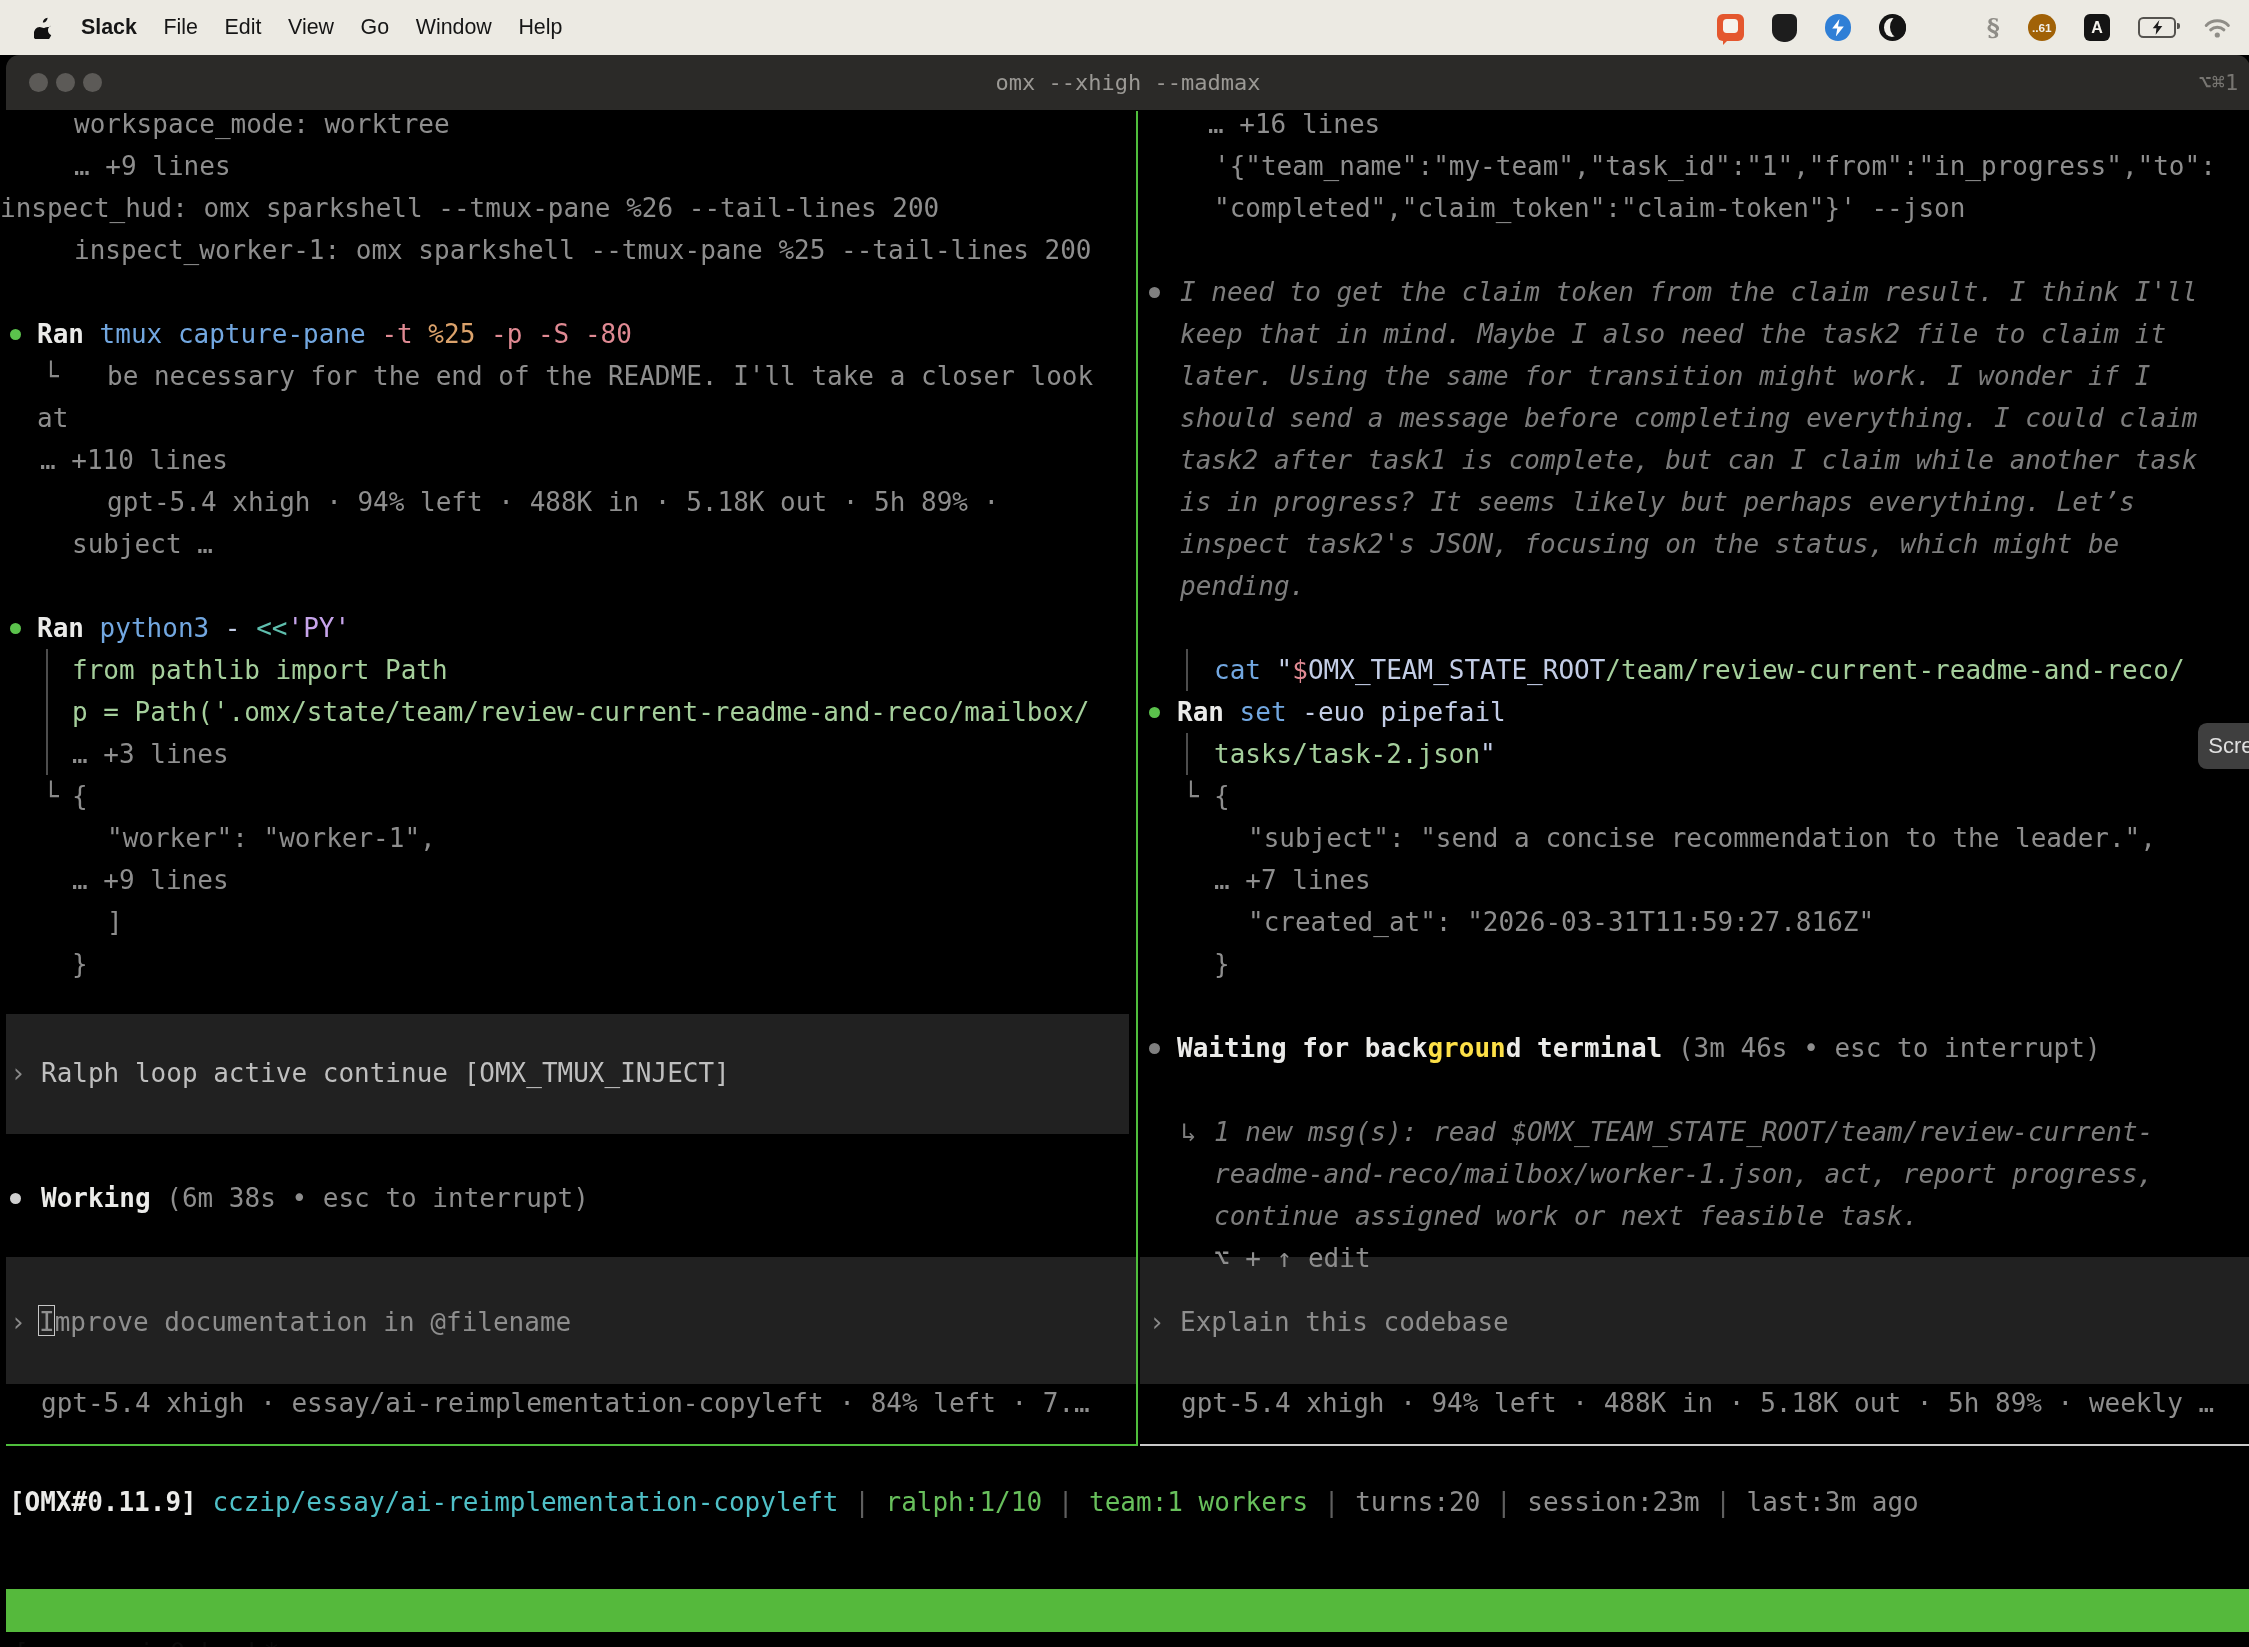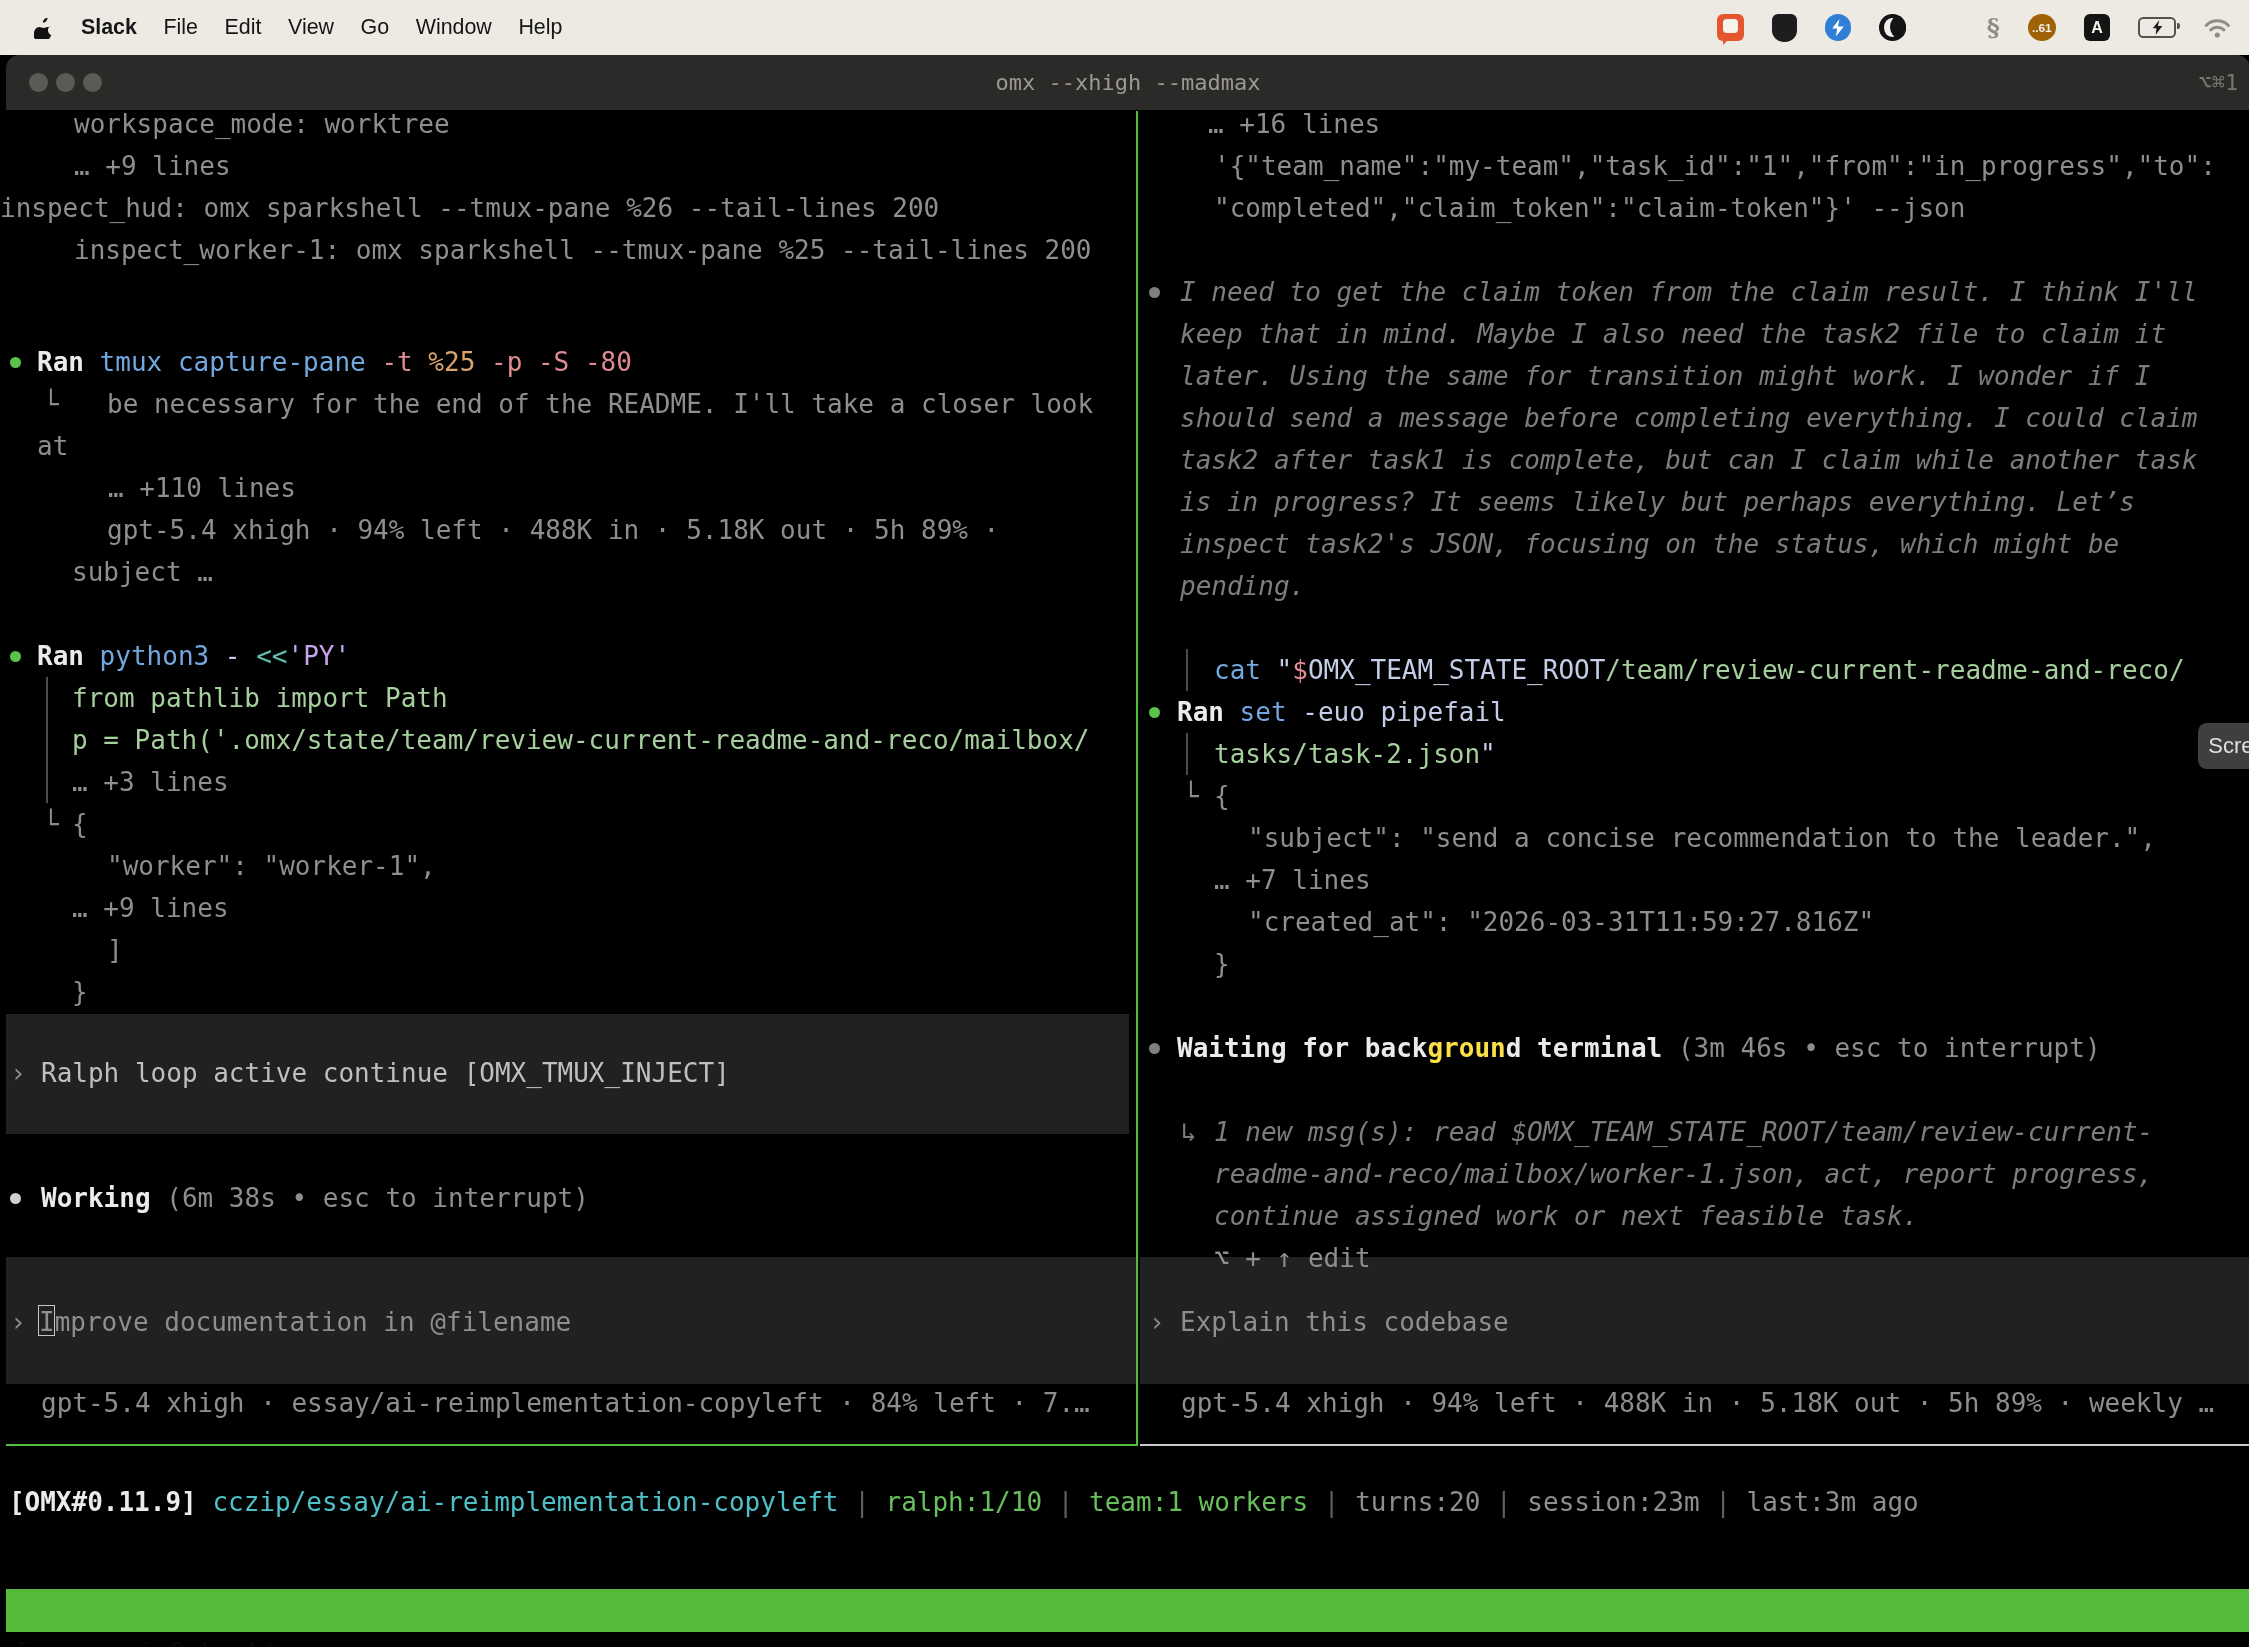--- a/index.html
+++ b/index.html
@@ -88,24 +88,24 @@
   <div class="band band-ralph"></div>
   <div class="band band-input-left"></div>
   <div class="band band-input-right"></div>
 
   <div class="host" style="top:103px">
       <div class="row" style="padding-left: 74px;"><span class="c-gray">workspace_mode: worktree</span></div>
       <div class="row" style="padding-left: 74px;"><span class="c-gray">… +9 lines</span></div>
       <div class="row" style=""><span class="c-gray">inspect_hud: omx sparkshell --tmux-pane %26 --tail-lines 200</span></div>
       <div class="row" style="padding-left: 74px;"><span class="c-gray">inspect_worker-1: omx sparkshell --tmux-pane %25 --tail-lines 200</span></div>
       <div class="row"></div>
-      <div class="row" style="padding-left: 37px; margin-top: 28px;"><span class="mk-dot g" style="left: 10.3px;"></span><span class="c-wb">Ran</span><span class="c-blue"> tmux capture-pane</span><span class="c-pink"> -t</span><span class="c-orange"> %25</span><span class="c-pink"> -p</span><span class="c-pink"> -S</span><span class="c-pink"> -80</span></div>
+      <div class="row" style="padding-left: 37px;"><span class="mk-dot g" style="left: 10.3px;"></span><span class="c-wb">Ran</span><span class="c-blue"> tmux capture-pane</span><span class="c-pink"> -t</span><span class="c-orange"> %25</span><span class="c-pink"> -p</span><span class="c-pink"> -S</span><span class="c-pink"> -80</span></div>
       <div class="row" style="padding-left: 107px;"><span class="mk-glyph" style="left: 43px;">└</span><span class="c-gray">be necessary for the end of the README. I'll take a closer look</span></div>
       <div class="row" style="padding-left: 37px;"><span class="c-gray">at</span></div>
-      <div class="row" style="padding-left: 76px; margin-left: 32px;"><span class="c-gray">… +110 lines</span></div>
+      <div class="row" style="padding-left: 40px;"><span class="c-gray">… +110 lines</span></div>
       <div class="row" style="padding-left: 107px;"><span class="c-gray">gpt-5.4 xhigh · 94% left · 488K in · 5.18K out · 5h 89% ·</span></div>
       <div class="row" style="padding-left: 72px;"><span class="c-gray">subject …</span></div>
       <div class="row"></div>
       <div class="row" style="padding-left: 37px;"><span class="mk-dot g" style="left: 10.3px;"></span><span class="c-wb">Ran</span><span class="c-blue"> python3</span><span class="c-pale"> -</span><span class="c-teal"> &lt;&lt;</span><span class="c-purple">'PY'</span></div>
       <div class="row" style="padding-left: 72px;"><span class="mk-vline" style="left: 46px;"></span><span class="c-green">from pathlib import Path</span></div>
       <div class="row" style="padding-left: 72px;"><span class="mk-vline" style="left: 46px;"></span><span class="c-green">p = Path('.omx/state/team/review-current-readme-and-reco/mailbox/</span></div>
       <div class="row" style="padding-left: 72px;"><span class="mk-vline" style="left: 46px;"></span><span class="c-gray">… +3 lines</span></div>
       <div class="row" style="padding-left: 72px;"><span class="mk-glyph" style="left: 43px;">└</span><span class="c-gray">{</span></div>
       <div class="row" style="padding-left: 107px;"><span class="c-gray">"worker": "worker-1",</span></div>
       <div class="row" style="padding-left: 72px;"><span class="c-gray">… +9 lines</span></div>

